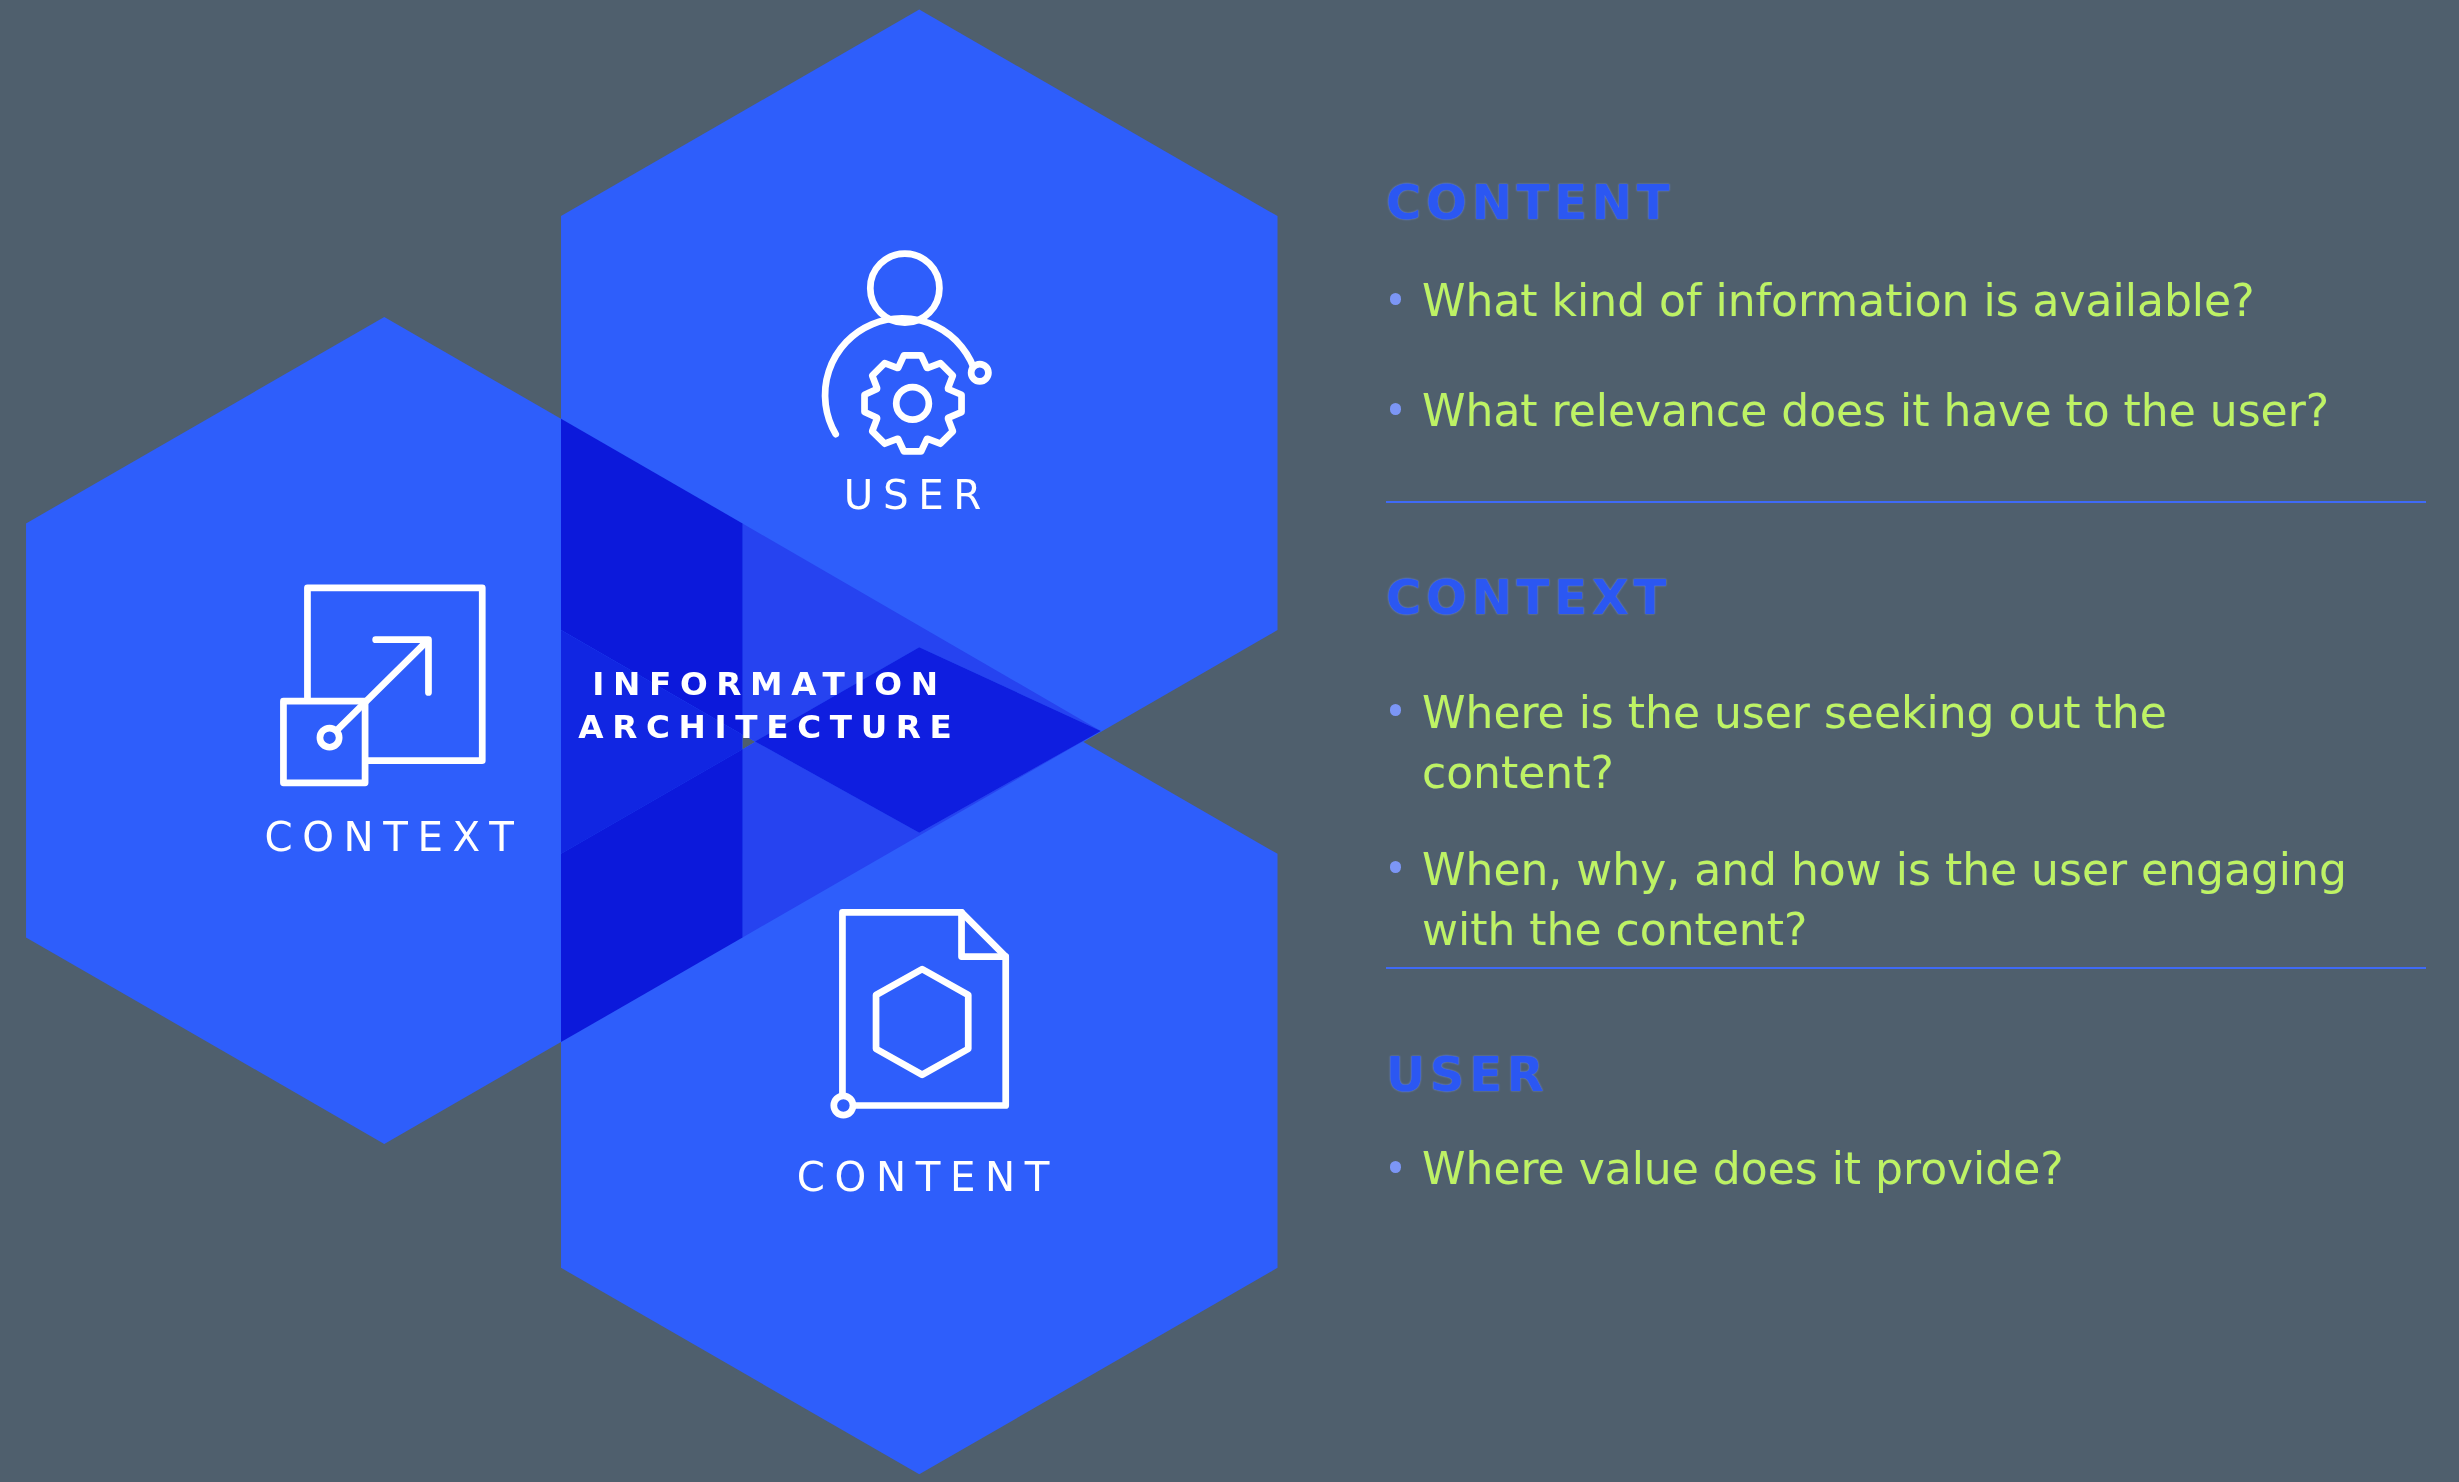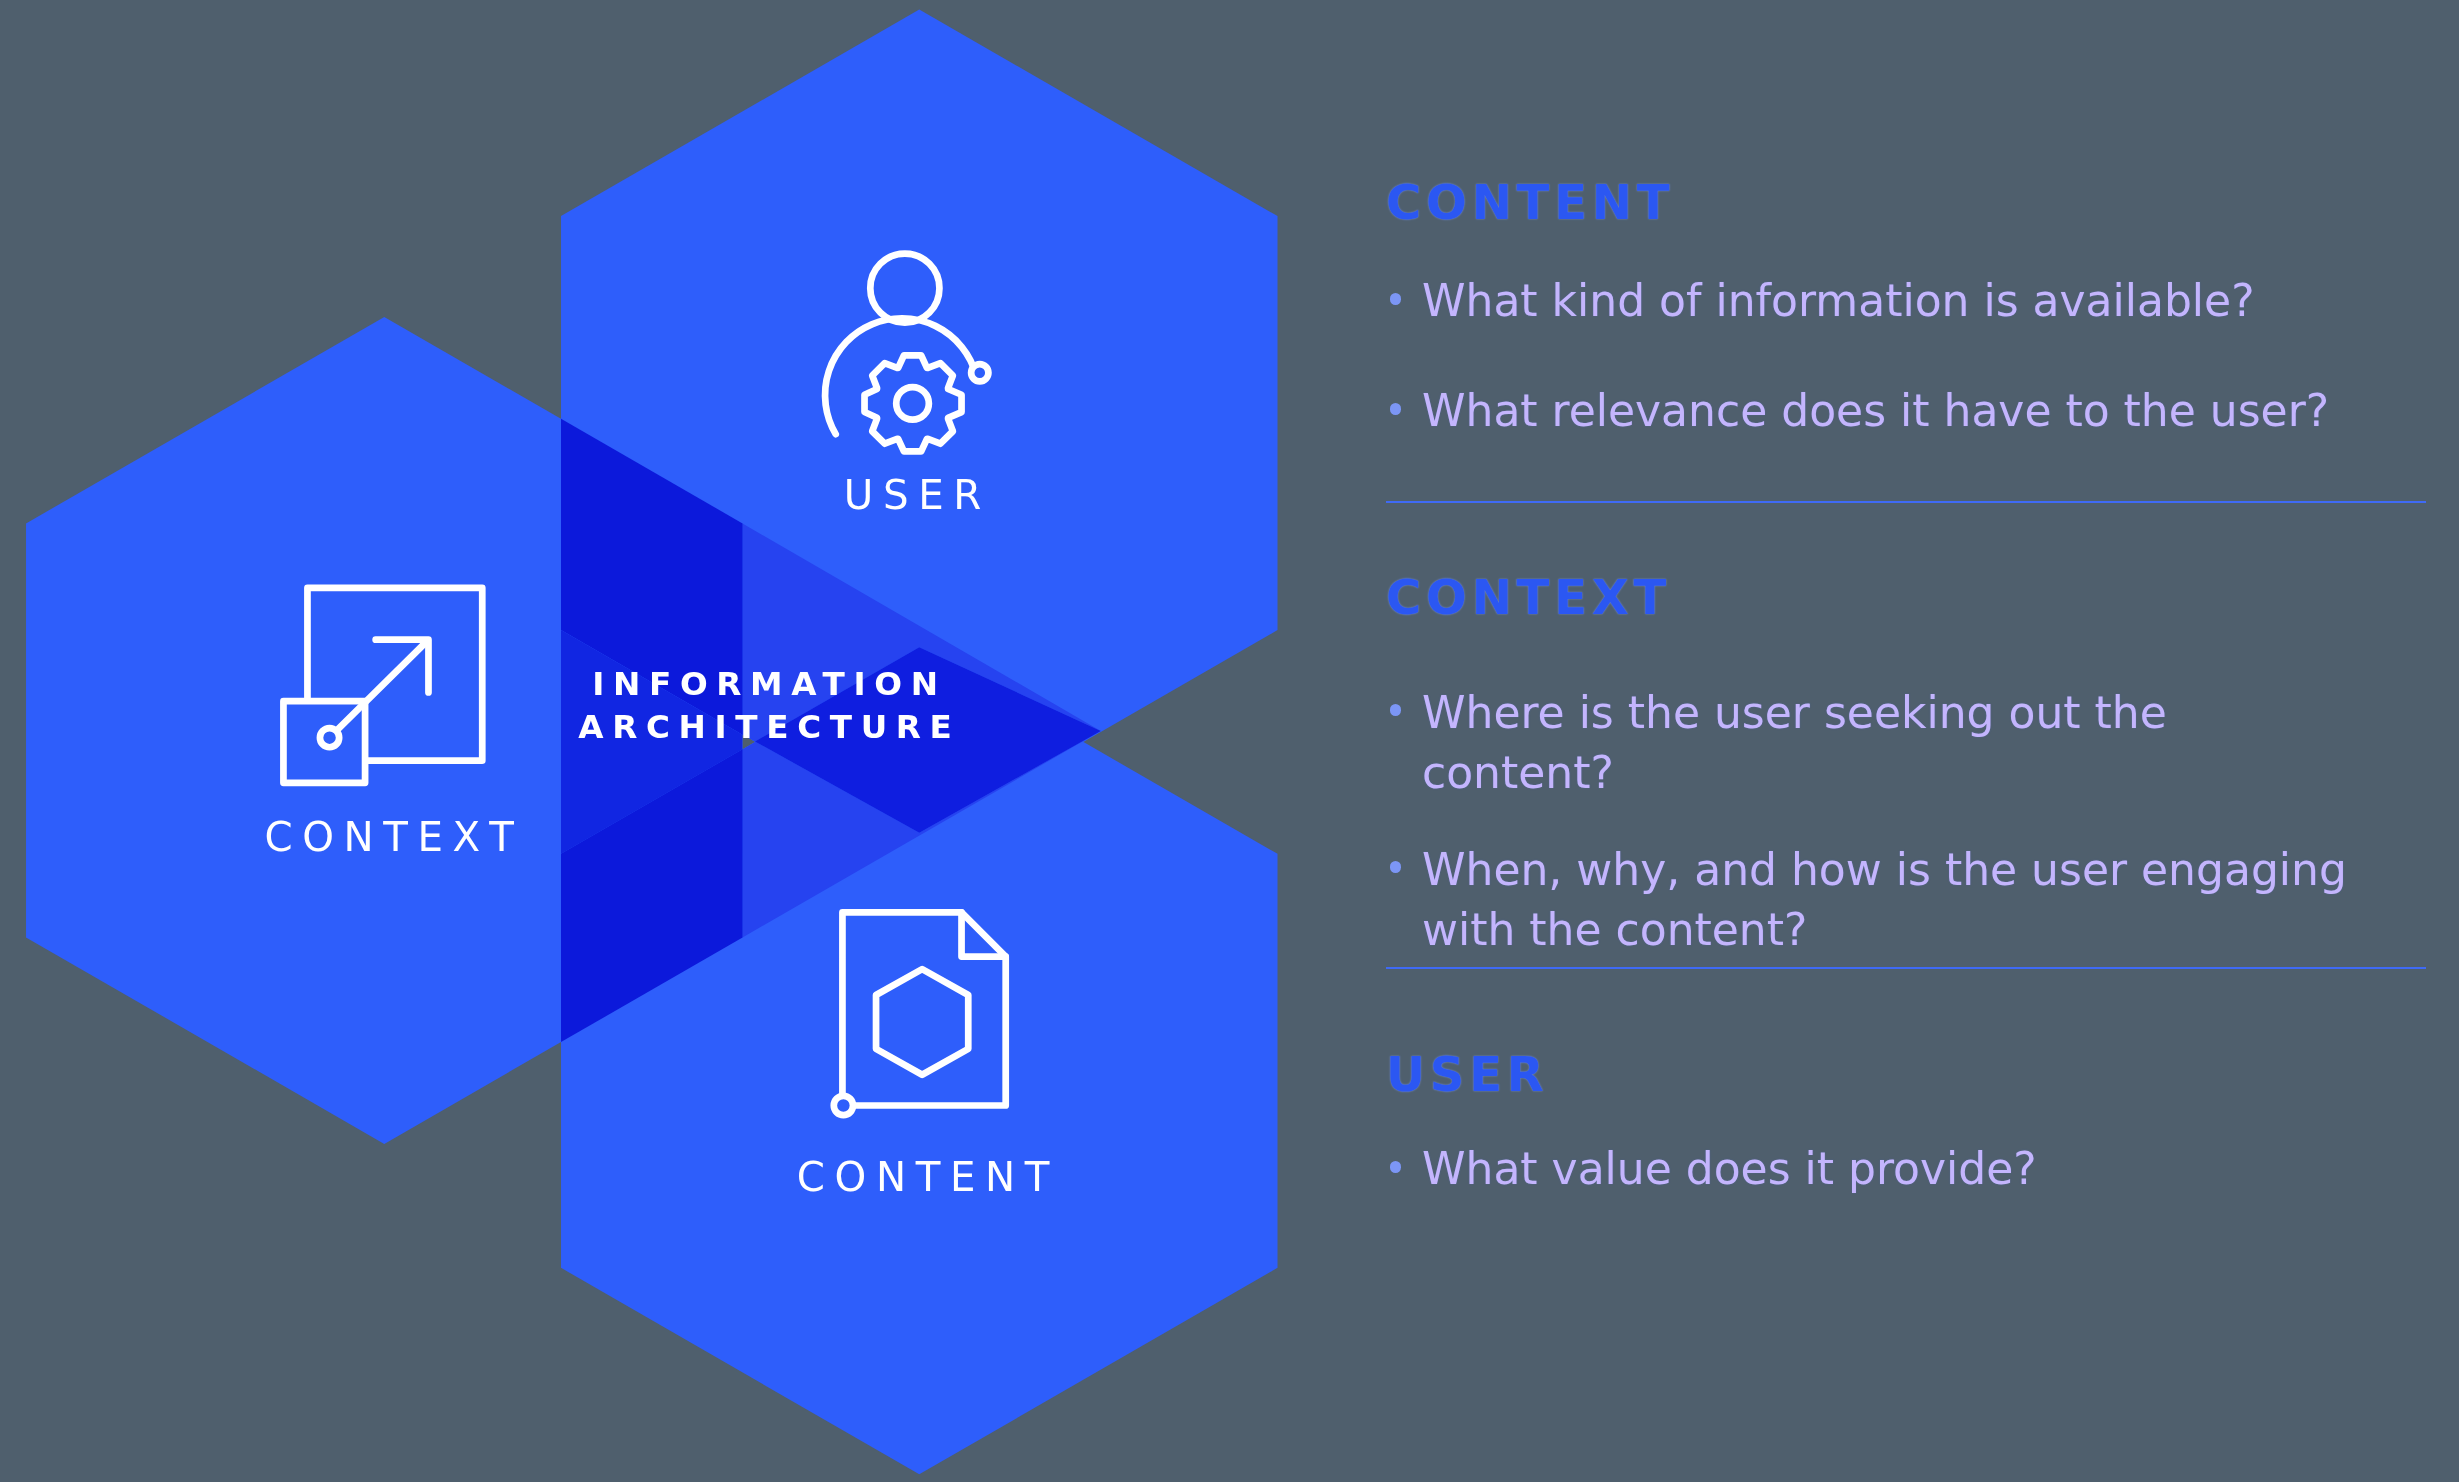--- a/index.html
+++ b/index.html
@@ -35,21 +35,21 @@
   .section-user{top:1046px;}
   .section h3{
     margin:0;font-size:48px;line-height:56px;font-weight:700;letter-spacing:4.8px;
     color:#2B57F2;text-shadow:0 0 1.9px rgba(125,155,248,0.85);
   }
   .section-content h3{margin-bottom:42px;}
   .section-context h3{margin-bottom:58px;}
   .section-user h3{margin-bottom:38px;}
   .item{
     position:relative;padding-left:36px;max-width:941px;
-    font-size:44px;line-height:58px;font-weight:500;color:#c4b5fd;
+    font-size:44px;line-height:58px;font-weight:500;color:#bef264;
     text-shadow:0 0 1.9px rgba(90,120,240,0.3);
   }
   .section-context .item{line-height:60px;}
   .section-content .item{margin-bottom:52px;}
   .section-context .item{margin-bottom:37px;}
   .section-user .item{margin-bottom:29px;}
   .bullet{
     position:absolute;left:3.8px;top:21px;width:11.5px;height:11.5px;border-radius:50%;
     background:#7C96F5;
   }
@@ -135,21 +135,21 @@
     <div class="item">
       <span class="bullet"></span>
       <span>When, why, and how is the user engaging with the content?</span>
     </div>
   </div>
 
   <div class="section section-user">
     <h3>USER</h3>
     <div class="item">
       <span class="bullet"></span>
-      <span>What value does it provide?</span>
+      <span>Where value does it provide?</span>
     </div>
   </div>
 
 </div>
 
 <div class="rule rule-1"></div>
 <div class="rule rule-2"></div>
 
 
 </body></html>

